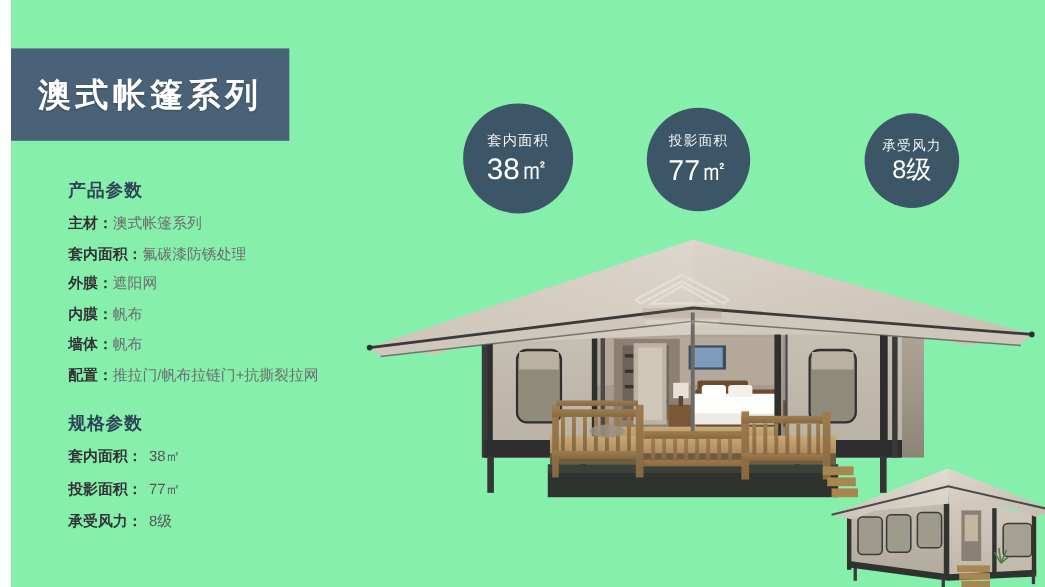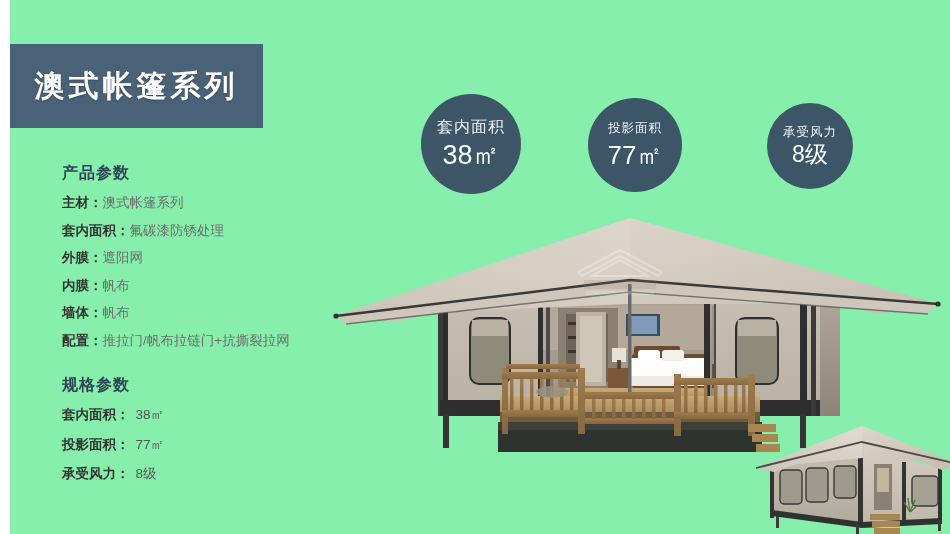--- a/index.html
+++ b/index.html
@@ -90,36 +90,36 @@
     border-radius: 50%;
     background: #3d5667;
     display: flex;
     flex-direction: column;
     align-items: center;
     justify-content: center;
     color: #ffffff;
     box-sizing: border-box;
   }
   .badge .badge-label {
-    font-size: 16px;
+    font-size: 13px;
     letter-spacing: 1px;
     opacity: 0.93;
     line-height: 1;
     margin-bottom: 7px;
     white-space: nowrap;
   }
   .badge .badge-value {
     font-size: 27px;
     font-weight: normal;
     line-height: 1;
     white-space: nowrap;
   }
   #badge-0 { left: 411px; top: 94px; width: 100px; height: 100px; }
   #badge-1 { left: 578px; top: 98px; width: 94px; height: 94px; }
-  #badge-2 { left: 757px; top: 103px; width: 86px; height: 86px; }
+  #badge-2 { left: 776px; top: 103px; width: 86px; height: 86px; }
   #badge-2 .badge-label { font-size: 12.5px; margin-bottom: 5px; }
   #badge-2 .badge-value { font-size: 23px; }
   #badge-1 .badge-label { font-size: 12.5px; }
   #badge-1 .badge-value { font-size: 26px; }
 
   
   #main-tent {
     position: absolute;
     left: 320px;
     top: 196px;

